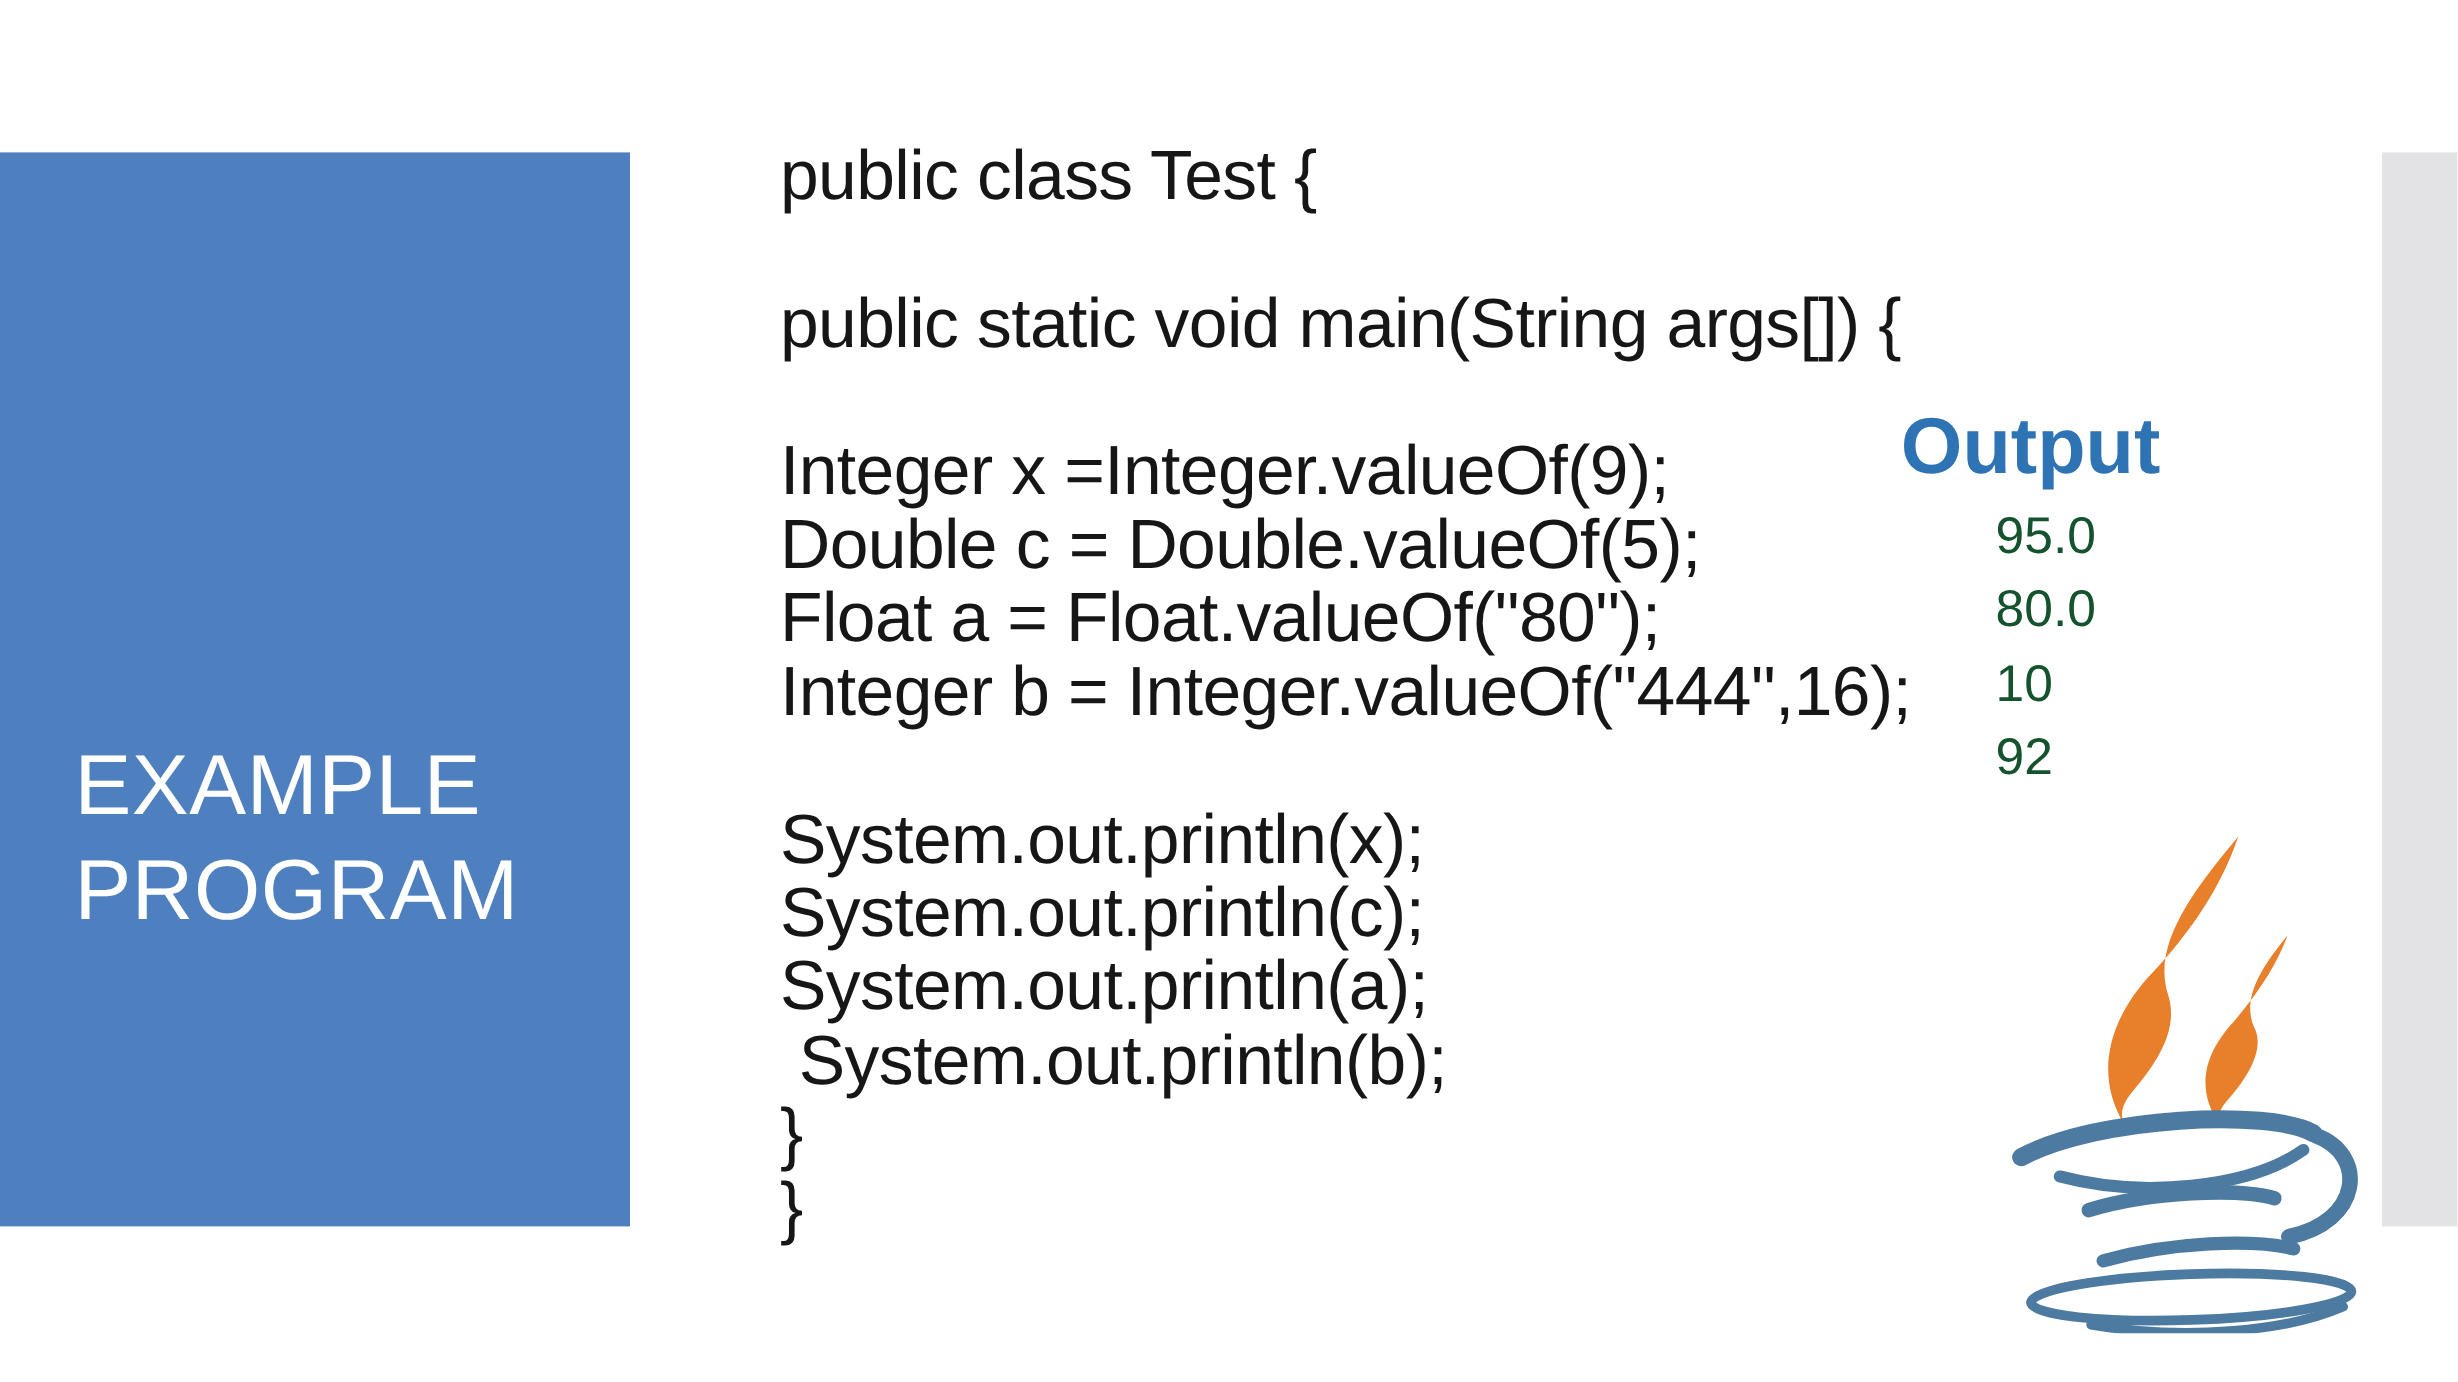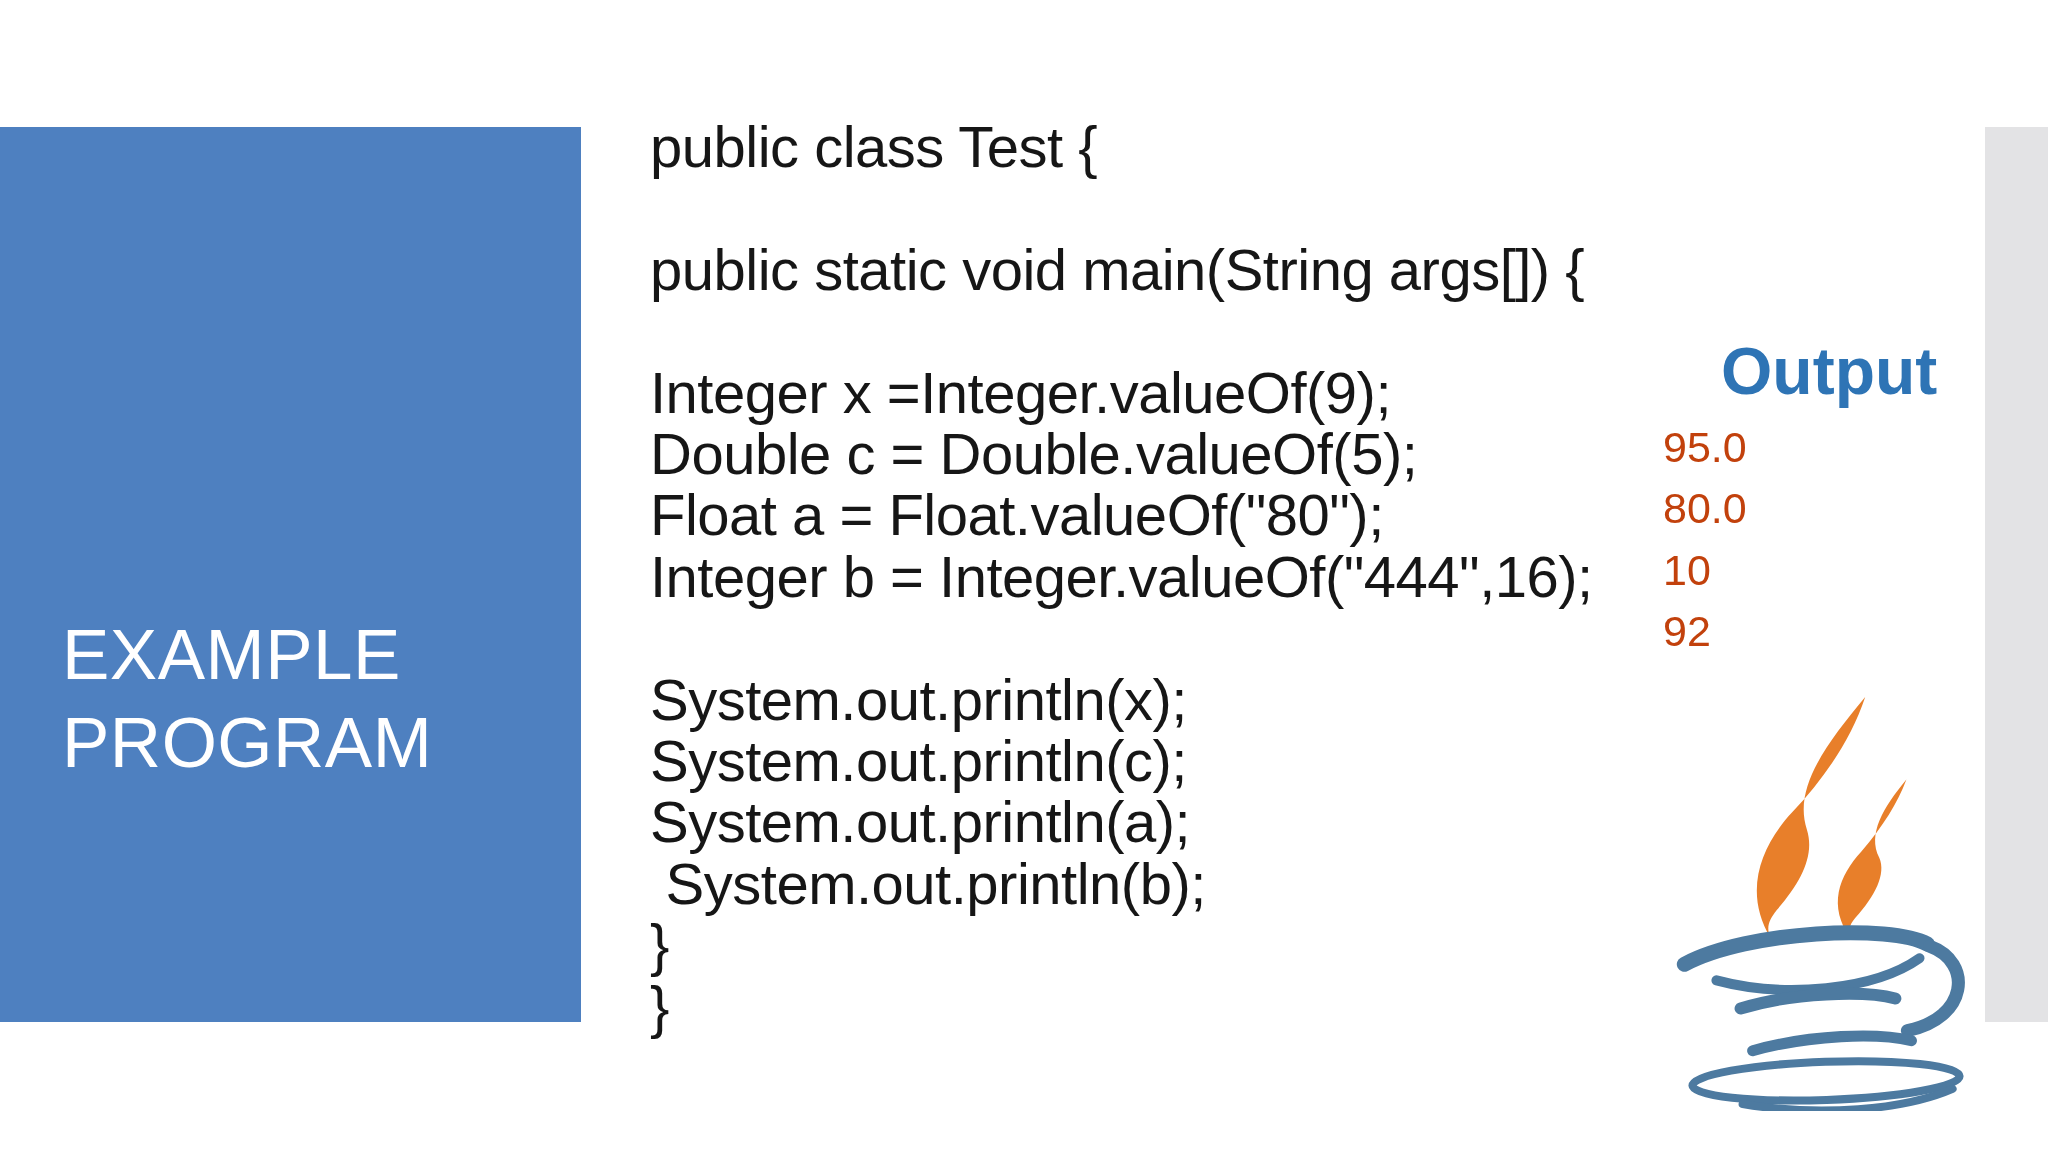--- a/index.html
+++ b/index.html
@@ -12,21 +12,21 @@
     position: relative;
     width: 2048px;
     height: 1152px;
     background: #ffffff;
     overflow: hidden;
   }
   #title-panel {
     position: absolute;
     left: 0;
     top: 127px;
-    width: 581px;
+    width: 525px;
     height: 895px;
     background: #4e80c0;
   }
   #title-text {
     position: absolute;
     left: 62px;
     top: 484px;
     color: #ffffff;
     font-size: 71px;
     line-height: 88px;
@@ -39,32 +39,32 @@
     left: 650px;
     top: 116px;
     color: #161616;
     font-size: 58px;
     line-height: 61.4px;
     white-space: pre;
     letter-spacing: -0.5px;
   }
   #output-heading {
     position: absolute;
-    left: 1721px;
+    left: 1584px;
     top: 336px;
     color: #2e74b5;
     font-size: 66px;
     font-weight: 700;
     line-height: 70px;
   }
   #output-values {
     position: absolute;
     left: 1663px;
     top: 417px;
-    color: #c2410c;
+    color: #14532d;
     font-size: 43px;
     line-height: 61.3px;
     white-space: pre;
   }
   #right-strip {
     position: absolute;
     left: 1985px;
     top: 127px;
     width: 63px;
     height: 895px;

